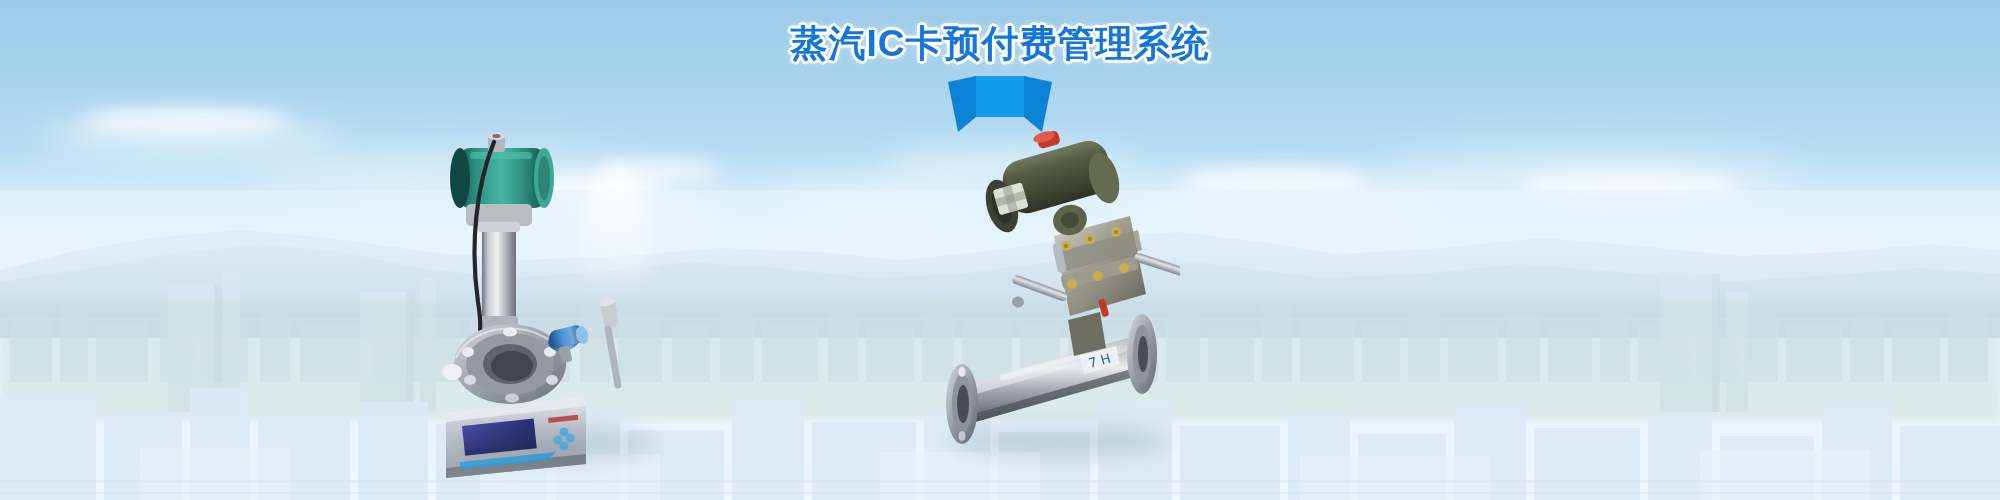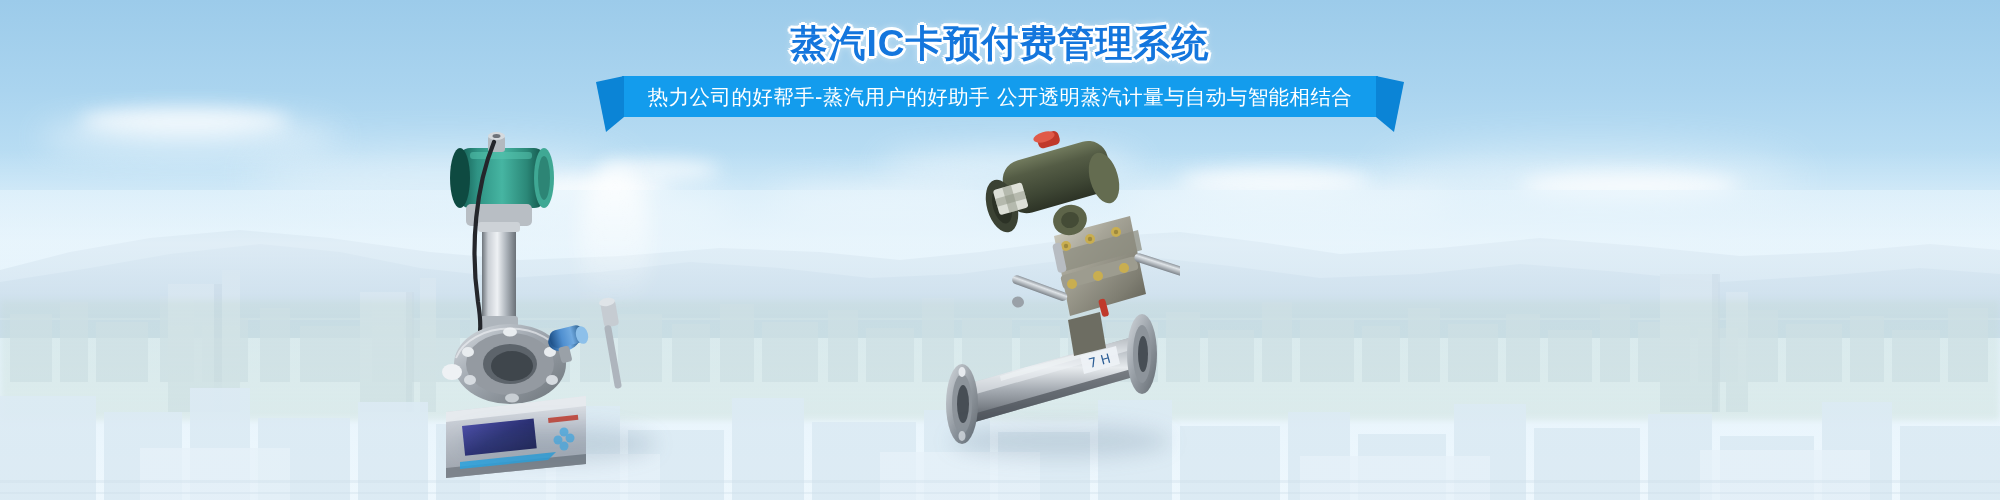--- a/index.html
+++ b/index.html
@@ -249,21 +249,20 @@
 
   <div class="title-wrap">
     <span class="main-title">蒸汽IC卡预付费管理系统</span>
   </div>
 
   <div class="ribbon-wrap">
     <div class="ribbon">
       <svg class="tail left" viewBox="0 0 28 56" width="28" height="56">
         <path d="M28,0 L0,6 L10,56 L28,41 Z" fill="#0b84d6"></path>
       </svg>
-      <span class="ribbon-text">热力公司的好帮手-蒸汽用户的好助手 公开透明蒸汽计量与自动与智能相结合</span>
       <svg class="tail right" viewBox="0 0 28 56" width="28" height="56">
         <path d="M0,0 L28,6 L18,56 L0,41 Z" fill="#0b84d6"></path>
       </svg>
     </div>
   </div>
 
   <div class="eq-left">
     <div class="shadowblob" style="left:20px; top:300px; width:200px; height:36px;"></div>
 
     <svg width="260" height="374" viewBox="0 0 260 374">

